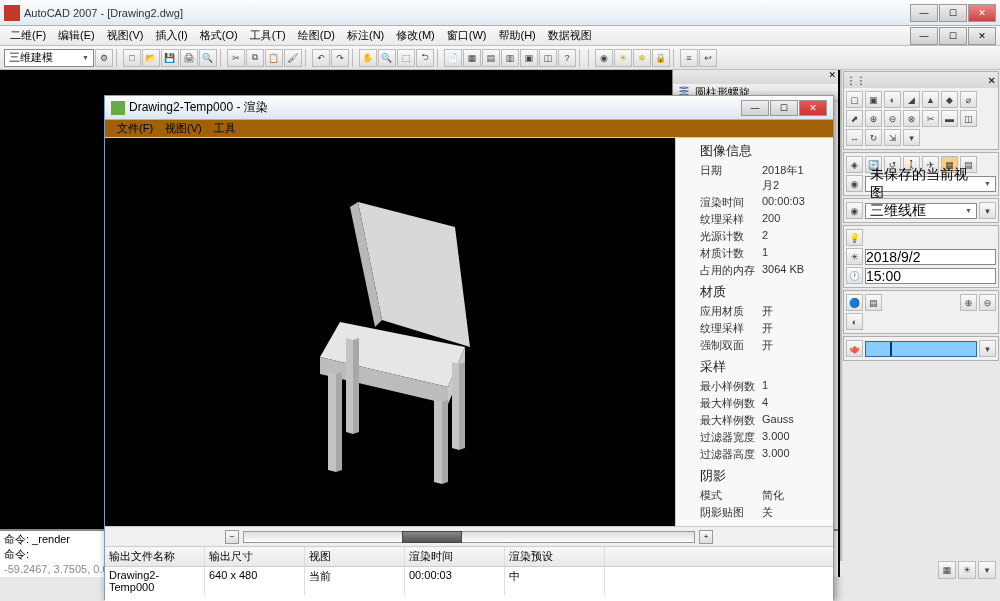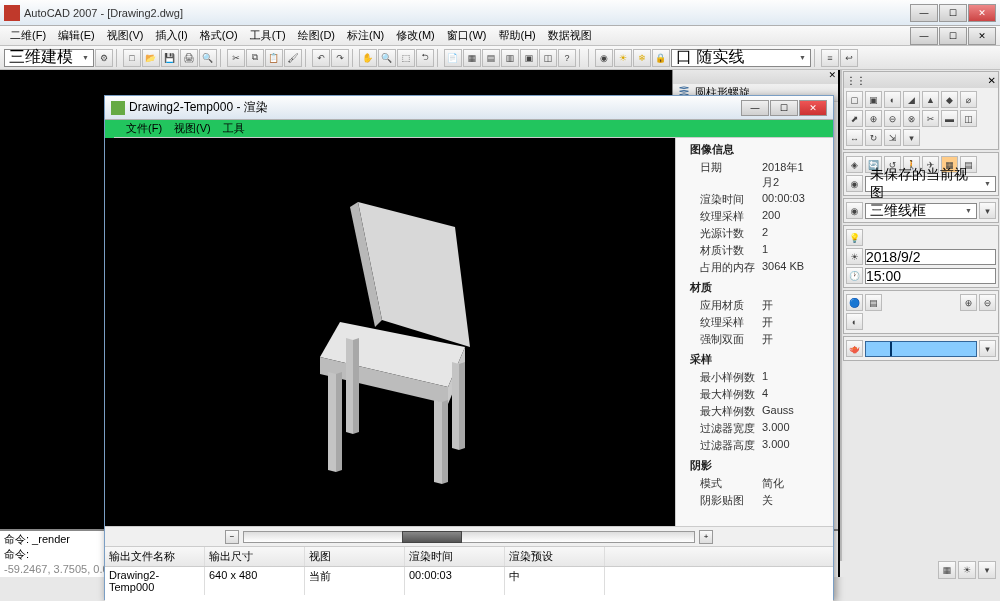--- a/index.html
+++ b/index.html
@@ -9,21 +9,21 @@
 .titlebar .icon { width: 16px; height: 16px; background: #c0392b; margin-right: 4px; }
 .titlebar .title { flex: 1; color: #333; }
 .winbtns { display: flex; gap: 1px; }
 .winbtn { width: 28px; height: 18px; background: linear-gradient(#f0f0f0, #d0d0d0); border: 1px solid #999; display: flex; align-items: center; justify-content: center; font-size: 9px; }
 .winbtn.close { background: linear-gradient(#e88, #c44); color: #fff; }
 
 .menubar { height: 20px; background: linear-gradient(#fafafa, #eaeaea); display: flex; align-items: center; padding: 0 4px; border-bottom: 1px solid #c0c0c0; }
 .menubar span { padding: 0 6px; cursor: default; }
 
 .toolbar { height: 24px; background: linear-gradient(#f8f8f8, #e4e4e4); display: flex; align-items: center; padding: 0 4px; border-bottom: 1px solid #c0c0c0; gap: 1px; }
-.combo { height: 18px; background: #fff; border: 1px solid #888; padding: 0 4px; display: inline-flex; align-items: center; min-width: 90px; font-size: 16px; }
+.combo { height: 18px; background: #fff; border: 1px solid #888; padding: 0 4px; display: inline-flex; align-items: center; min-width: 90px; font-size: 11px; }
 .combo::after { content: "▼"; font-size: 7px; margin-left: auto; padding-left: 6px; color: #555; }
 .tbtn { width: 18px; height: 18px; background: linear-gradient(#fafafa, #e0e0e0); border: 1px solid #bbb; display: inline-flex; align-items: center; justify-content: center; font-size: 9px; color: #444; }
 .sep { width: 4px; height: 18px; border-left: 1px solid #bbb; margin: 0 2px; }
 
 .mainarea { position: relative; height: 507px; background: #000; display: flex; }
 .viewport { flex: 1; background: #000; }
 
 .rightstrip { width: 160px; background: #e8e8e8; border-left: 2px solid #c0c0c0; display: flex; flex-direction: column; overflow: hidden; }
 .palette { border: 1px solid #b0b0b0; background: #f5f5f5; margin: 1px; }
 .palhead { height: 16px; background: linear-gradient(#e8e8e8, #d8d8d8); display: flex; align-items: center; padding: 0 2px; font-size: 10px; }
@@ -31,37 +31,37 @@
 .palbody { padding: 2px; background: #f0f0f0; }
 .palrow { display: flex; align-items: center; gap: 2px; padding: 1px 0; flex-wrap: wrap; }
 .palrow .tbtn { width: 17px; height: 17px; }
 .palrow input { flex: 1; height: 16px; border: 1px solid #888; font-size: 14px; background: #fff; min-width: 0; }
 .palrow .combo { min-width: 0; flex: 1; height: 16px; font-size: 14px; }
 
 .tpanel { position: absolute; right: 162px; top: 0; width: 166px; height: 100%; background: #f0f0f0; border-left: 1px solid #888; }
 .tpanel .tpanelhead { height: 18px; display: flex; align-items: center; padding: 0 4px; background: linear-gradient(#f0f0f0,#e0e0e0); border-bottom: 1px solid #ccc; font-size: 11px; }
 .tpanel .tpanelhead svg { width: 14px; height: 14px; margin-right: 4px; }
 
-.renderwin { position: absolute; left: 104px; top: 95px; width: 730px; height: 505px; background: #22c55e; border: 1px solid #7a9ec4; box-shadow: 2px 2px 8px rgba(0,0,0,.4); z-index: 10; }
+.renderwin { position: absolute; left: 104px; top: 95px; width: 730px; height: 505px; background: #a16207; border: 1px solid #7a9ec4; box-shadow: 2px 2px 8px rgba(0,0,0,.4); z-index: 10; }
 .rtitlebar { height: 24px; background: linear-gradient(#fdfdfd, #dce6f0); display: flex; align-items: center; padding: 0 6px; border-bottom: 1px solid #b0b0b0; }
 .rtitlebar .ricon { width: 14px; height: 14px; background: #6a4; margin-right: 4px; }
 .rtitlebar .rtitle { flex: 1; font-size: 12px; }
 .rtitlebar .rbtns { display: flex; gap: 1px; }
 .rtitlebar .rbtn { width: 28px; height: 16px; background: linear-gradient(#f0f0f0,#d0d0d0); border: 1px solid #999; display: flex; align-items: center; justify-content: center; font-size: 9px; }
 .rtitlebar .rbtn.rclose { background: linear-gradient(#e55,#c33); color: #fff; }
 
-.rmenu { height: 18px; display: flex; align-items: center; padding: 0 6px; font-size: 11px; border-bottom: 1px solid #ccc; margin-left: 9px; }
+.rmenu { height: 18px; display: flex; align-items: center; padding: 0 6px; font-size: 11px; border-bottom: 1px solid #ccc; }
 .rmenu span { padding: 0 6px; }
 
 .rcontent { display: flex; height: 388px; }
 .rviewport { flex: 1; background: #000; display: flex; align-items: center; justify-content: center; position: relative; }
 .chair { width: 280px; height: 320px; }
 
 .rinfo { width: 158px; background: #f8f8f8; border-left: 1px solid #ccc; font-size: 11px; overflow-y: auto; }
-.rinfo h4 { font-size: 11px; font-weight: bold; padding: 4px 14px 2px; color: #222; }
+.rinfo h4 { font-size: 13px; font-weight: normal; padding: 4px 24px 2px; color: #222; }
 .rinfo .kv { display: flex; padding: 1px 24px; }
 .rinfo .kv .k { flex: 0 0 62px; color: #333; }
 .rinfo .kv .v { flex: 1; color: #333; }
 
 .rslider { height: 20px; background: #f0f0f0; border-top: 1px solid #ccc; display: flex; align-items: center; padding: 0 120px; gap: 4px; }
 .rslider .track { flex: 1; height: 12px; background: linear-gradient(#ddd,#fff); border: 1px solid #999; position: relative; }
 .rslider .thumb { position: absolute; left: 35%; top: -1px; width: 60px; height: 12px; background: linear-gradient(#888,#555); border: 1px solid #444; }
 .rslider .btn { width: 14px; height: 14px; background: linear-gradient(#fafafa,#ddd); border: 1px solid #999; display: flex; align-items: center; justify-content: center; font-size: 8px; }
 
 .rlist { height: 60px; border-top: 1px solid #ccc; background: #fff; font-size: 11px; }
@@ -138,21 +138,20 @@
   <div class="tbtn">▥</div>
   <div class="tbtn">▣</div>
   <div class="tbtn">◫</div>
   <div class="tbtn">?</div>
   <div class="sep"></div>
   <div class="sep"></div>
   <div class="tbtn">◉</div>
   <div class="tbtn" style="color:#da0">☀</div>
   <div class="tbtn" style="color:#da0">❄</div>
   <div class="tbtn">🔒</div>
-  <div class="combo" style="min-width:140px">口 随实线</div>
   <div class="sep"></div>
   <div class="tbtn">≡</div>
   <div class="tbtn">↩</div>
 </div>
 
 <div class="mainarea">
   <div class="viewport"></div>
 
   <div class="tpanel">
     <div style="height:14px;background:linear-gradient(#e8e8e8,#d8d8d8);display:flex;justify-content:flex-end;padding:0 2px;font-size:9px">

